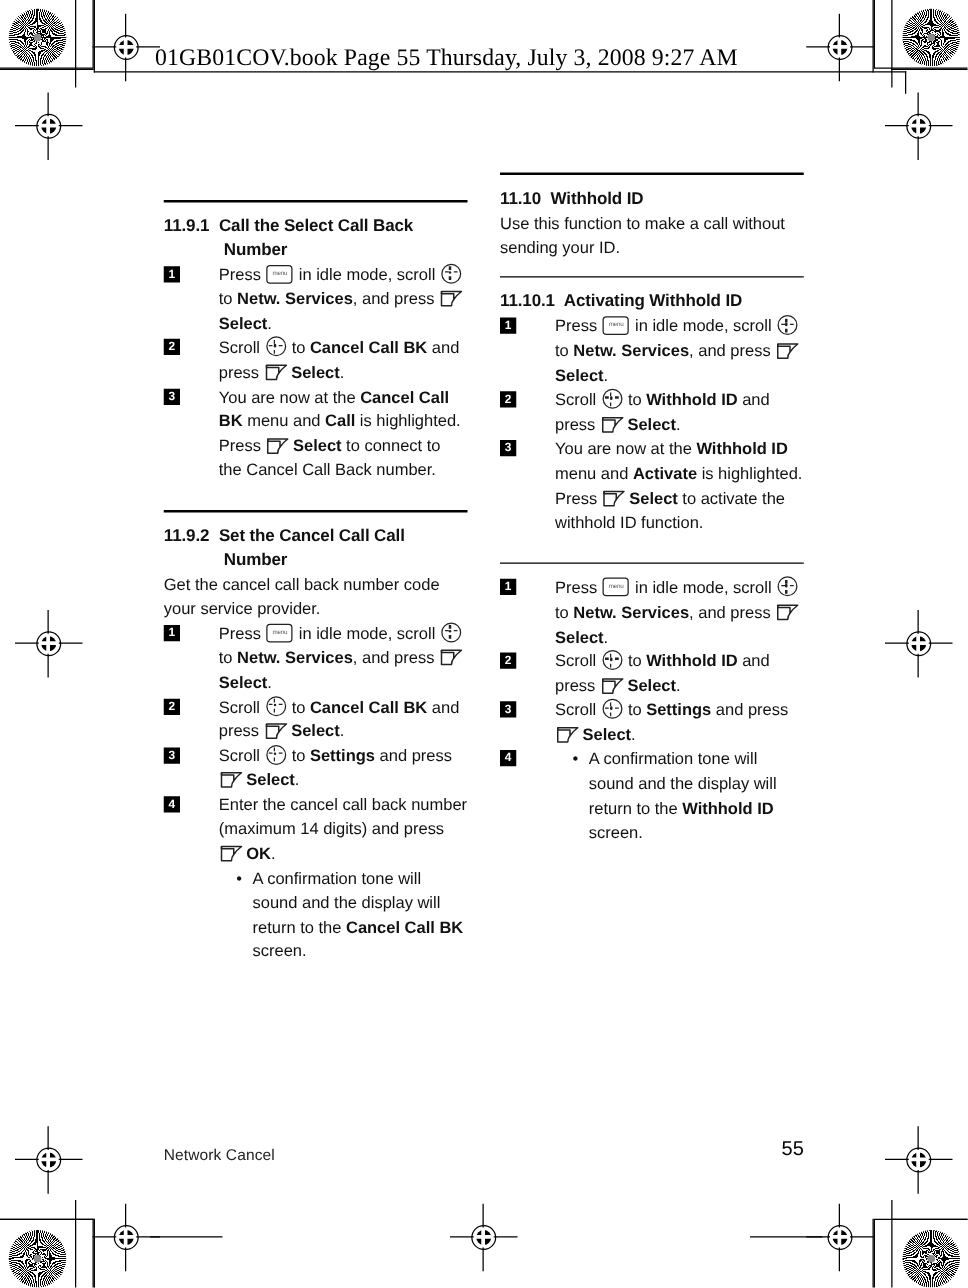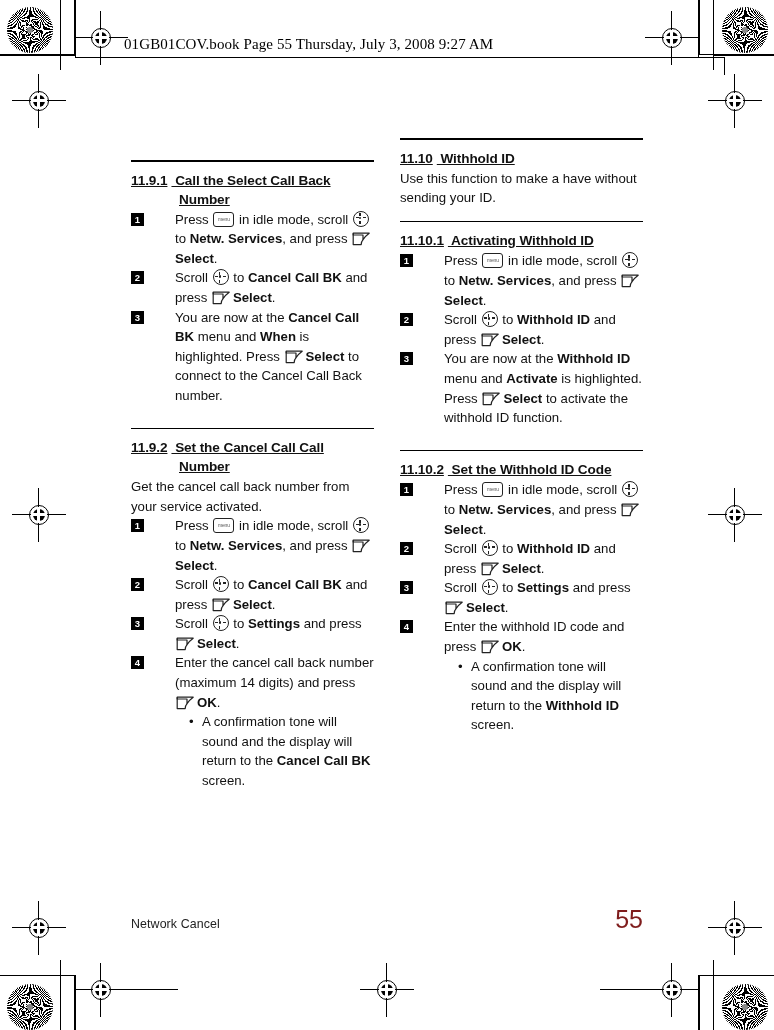--- a/index.html
+++ b/index.html
@@ -40,21 +40,21 @@
     margin:-3px 0 0 -3px;border-radius:50%;background:#8a8a8a;
   }
   .cropline{position:absolute;background:#000;}
 
   
   .page{position:absolute;left:0;top:0;width:774px;height:1030px;}
 
   .filehdr{
     position:absolute;left:124px;top:36px;
     font-family:"Liberation Serif", serif;
-    font-size:15px;letter-spacing:.1px;color:#000;white-space:nowrap;
+    font-size:19px;letter-spacing:.1px;color:#000;white-space:nowrap;
   }
   .hdrrule{position:absolute;left:75px;top:57px;width:650px;height:1px;background:#000;}
   .hdrrule2{position:absolute;left:724px;top:57px;width:1px;height:18px;background:#000;}
 
   .columns{
     position:absolute;left:131px;top:138px;width:512px;
   }
   .col{
     position:absolute;top:0;width:243px;
     font-size:13.2px;line-height:19.6px;
@@ -66,21 +66,20 @@
   .rule{height:1.6px;background:#000;margin:0 0 9px 0;}
   .gap{height:22px;}
   .gap-sm{height:13px;}
 
   p{margin:0;}
   b,strong{font-weight:bold;}
 
   h3.sec{
     font-size:13.6px;font-weight:bold;margin:0 0 1px 0;line-height:19px;
     letter-spacing:-.1px;
-    text-decoration:underline;
   }
   h3.sec .num{margin-right:4px;}
   h3.sec .cont{display:block;padding-left:48px;}
 
   
   .steps{margin:0;padding:0;list-style:none;}
   .steps li{
     position:relative;padding-left:44px;margin:0 0 0 0;
     line-height:19.6px;
   }
@@ -121,21 +120,21 @@
   .ico-soft{
     width:19px;height:14px;position:relative;margin:0 2px 0 1px;
     vertical-align:-3px;
   }
 
   .footer{
     position:absolute;left:131px;top:908px;width:512px;
     display:flex;align-items:flex-end;justify-content:space-between;
   }
   .footer .fname{font-size:12.4px;color:#222;letter-spacing:.1px;}
-  .footer .fpage{font-size:25px;color:#7f1d1d;line-height:23px;}
+  .footer .fpage{font-size:16px;color:#000000;line-height:23px;}
 </style>
 </head>
 <body>
 
 <div class="marks">
 
   <div class="burstbox" style="left:-20px;top:-20px;width:95px;height:75px;"></div>
   <div class="burst" style="left:7px;top:7px;"></div>
 
   <div class="burstbox" style="left:699px;top:-20px;width:95px;height:75px;"></div>
@@ -267,29 +266,29 @@
         <h3 class="sec"><span class="num">11.9.1</span><span> Call the Select Call Back</span><span class="cont">Number</span></h3>
         <ol class="steps">
           <li><span class="badge">1</span><span>Press <span class="ico ico-menu"><span>menu</span></span> in idle mode, scroll <span class="ico ico-scroll"><i class="up"></i><i class="dn"></i><i class="lf"></i><i class="rt"></i><i class="ctr"></i></span> to <b>Netw. Services</b>, and press <span class="ico ico-soft"><svg viewBox="0 0 19 14" width="19" height="14">
                   <path d="M1.2 1.2 L17.2 1.2 C14.5 3.2 12.4 5.4 11.0 7.6 L11.0 3.0 L1.2 3.0 Z" fill="none" stroke="#222" stroke-width="1.2" stroke-linejoin="round"></path>
                   <path d="M1.2 1.2 L1.2 12.6 L9.2 12.6 C9.2 10.4 9.9 8.9 11.0 7.6" fill="none" stroke="#222" stroke-width="1.2" stroke-linejoin="round"></path>
                 </svg></span><b>Select</b>.</span></li>
           <li><span class="badge">2</span><span>Scroll <span class="ico ico-scroll"><i class="up"></i><i class="dn"></i><i class="lf"></i><i class="rt"></i><i class="ctr"></i></span> to <b>Cancel Call BK</b> and press <span class="ico ico-soft"><svg viewBox="0 0 19 14" width="19" height="14">
                   <path d="M1.2 1.2 L17.2 1.2 C14.5 3.2 12.4 5.4 11.0 7.6 L11.0 3.0 L1.2 3.0 Z" fill="none" stroke="#222" stroke-width="1.2" stroke-linejoin="round"></path>
                   <path d="M1.2 1.2 L1.2 12.6 L9.2 12.6 C9.2 10.4 9.9 8.9 11.0 7.6" fill="none" stroke="#222" stroke-width="1.2" stroke-linejoin="round"></path>
                 </svg></span><b>Select</b>.</span></li>
-          <li><span class="badge">3</span><span>You are now at the <b>Cancel Call BK</b> menu and <b>When</b> is highlighted. Press <span class="ico ico-soft"><svg viewBox="0 0 19 14" width="19" height="14">
+          <li><span class="badge">3</span><span>You are now at the <b>Cancel Call BK</b> menu and <b>Call</b> is highlighted. Press <span class="ico ico-soft"><svg viewBox="0 0 19 14" width="19" height="14">
                   <path d="M1.2 1.2 L17.2 1.2 C14.5 3.2 12.4 5.4 11.0 7.6 L11.0 3.0 L1.2 3.0 Z" fill="none" stroke="#222" stroke-width="1.2" stroke-linejoin="round"></path>
                   <path d="M1.2 1.2 L1.2 12.6 L9.2 12.6 C9.2 10.4 9.9 8.9 11.0 7.6" fill="none" stroke="#222" stroke-width="1.2" stroke-linejoin="round"></path>
                 </svg></span><b>Select</b> to connect to the Cancel Call Back number.</span></li>
         </ol>
         <div class="gap"></div>
         <div class="rule"></div>
         <h3 class="sec"><span class="num">11.9.2</span><span> Set the Cancel Call Call</span><span class="cont">Number</span></h3>
-        <p>Get the cancel call back number from your service activated.</p>
+        <p>Get the cancel call back number code your service provider.</p>
         <ol class="steps">
           <li><span class="badge">1</span><span>Press <span class="ico ico-menu"><span>menu</span></span> in idle mode, scroll <span class="ico ico-scroll"><i class="up"></i><i class="dn"></i><i class="lf"></i><i class="rt"></i><i class="ctr"></i></span> to <b>Netw. Services</b>, and press <span class="ico ico-soft"><svg viewBox="0 0 19 14" width="19" height="14">
                   <path d="M1.2 1.2 L17.2 1.2 C14.5 3.2 12.4 5.4 11.0 7.6 L11.0 3.0 L1.2 3.0 Z" fill="none" stroke="#222" stroke-width="1.2" stroke-linejoin="round"></path>
                   <path d="M1.2 1.2 L1.2 12.6 L9.2 12.6 C9.2 10.4 9.9 8.9 11.0 7.6" fill="none" stroke="#222" stroke-width="1.2" stroke-linejoin="round"></path>
                 </svg></span><b>Select</b>.</span></li>
           <li><span class="badge">2</span><span>Scroll <span class="ico ico-scroll"><i class="up"></i><i class="dn"></i><i class="lf"></i><i class="rt"></i><i class="ctr"></i></span> to <b>Cancel Call BK</b> and press <span class="ico ico-soft"><svg viewBox="0 0 19 14" width="19" height="14">
                   <path d="M1.2 1.2 L17.2 1.2 C14.5 3.2 12.4 5.4 11.0 7.6 L11.0 3.0 L1.2 3.0 Z" fill="none" stroke="#222" stroke-width="1.2" stroke-linejoin="round"></path>
                   <path d="M1.2 1.2 L1.2 12.6 L9.2 12.6 C9.2 10.4 9.9 8.9 11.0 7.6" fill="none" stroke="#222" stroke-width="1.2" stroke-linejoin="round"></path>
                 </svg></span><b>Select</b>.</span></li>
           <li><span class="badge">3</span><span>Scroll <span class="ico ico-scroll"><i class="up"></i><i class="dn"></i><i class="lf"></i><i class="rt"></i><i class="ctr"></i></span> to <b>Settings</b> and press <span class="ico ico-soft"><svg viewBox="0 0 19 14" width="19" height="14">
@@ -300,58 +299,54 @@
                   <path d="M1.2 1.2 L17.2 1.2 C14.5 3.2 12.4 5.4 11.0 7.6 L11.0 3.0 L1.2 3.0 Z" fill="none" stroke="#222" stroke-width="1.2" stroke-linejoin="round"></path>
                   <path d="M1.2 1.2 L1.2 12.6 L9.2 12.6 C9.2 10.4 9.9 8.9 11.0 7.6" fill="none" stroke="#222" stroke-width="1.2" stroke-linejoin="round"></path>
                 </svg></span><b>OK</b>.</span><ul class="bullets sub-bullets">
               <li><span class="bdot">•</span><span>A confirmation tone will sound and the display will return to the <b>Cancel Call BK</b> screen.</span></li>
             </ul></li>
         </ol>
       </div>
     <div class="col col-right" id="right-col">
         <div class="rule"></div>
         <h3 class="sec"><span class="num">11.10</span><span> Withhold ID</span></h3>
-        <p>Use this function to make a have without sending your ID.</p>
+        <p>Use this function to make a call without sending your ID.</p>
         <div class="gap-sm"></div>
         <div class="rule"></div>
         <h3 class="sec"><span class="num">11.10.1</span><span> Activating Withhold ID</span></h3>
         <ol class="steps">
           <li><span class="badge">1</span><span>Press <span class="ico ico-menu"><span>menu</span></span> in idle mode, scroll <span class="ico ico-scroll"><i class="up"></i><i class="dn"></i><i class="lf"></i><i class="rt"></i><i class="ctr"></i></span> to <b>Netw. Services</b>, and press <span class="ico ico-soft"><svg viewBox="0 0 19 14" width="19" height="14">
                   <path d="M1.2 1.2 L17.2 1.2 C14.5 3.2 12.4 5.4 11.0 7.6 L11.0 3.0 L1.2 3.0 Z" fill="none" stroke="#222" stroke-width="1.2" stroke-linejoin="round"></path>
                   <path d="M1.2 1.2 L1.2 12.6 L9.2 12.6 C9.2 10.4 9.9 8.9 11.0 7.6" fill="none" stroke="#222" stroke-width="1.2" stroke-linejoin="round"></path>
                 </svg></span><b>Select</b>.</span></li>
           <li><span class="badge">2</span><span>Scroll <span class="ico ico-scroll"><i class="up"></i><i class="dn"></i><i class="lf"></i><i class="rt"></i><i class="ctr"></i></span> to <b>Withhold ID</b> and press <span class="ico ico-soft"><svg viewBox="0 0 19 14" width="19" height="14">
                   <path d="M1.2 1.2 L17.2 1.2 C14.5 3.2 12.4 5.4 11.0 7.6 L11.0 3.0 L1.2 3.0 Z" fill="none" stroke="#222" stroke-width="1.2" stroke-linejoin="round"></path>
                   <path d="M1.2 1.2 L1.2 12.6 L9.2 12.6 C9.2 10.4 9.9 8.9 11.0 7.6" fill="none" stroke="#222" stroke-width="1.2" stroke-linejoin="round"></path>
                 </svg></span><b>Select</b>.</span></li>
           <li><span class="badge">3</span><span>You are now at the <b>Withhold ID</b> menu and <b>Activate</b> is highlighted. Press <span class="ico ico-soft"><svg viewBox="0 0 19 14" width="19" height="14">
                   <path d="M1.2 1.2 L17.2 1.2 C14.5 3.2 12.4 5.4 11.0 7.6 L11.0 3.0 L1.2 3.0 Z" fill="none" stroke="#222" stroke-width="1.2" stroke-linejoin="round"></path>
                   <path d="M1.2 1.2 L1.2 12.6 L9.2 12.6 C9.2 10.4 9.9 8.9 11.0 7.6" fill="none" stroke="#222" stroke-width="1.2" stroke-linejoin="round"></path>
                 </svg></span><b>Select</b> to activate the withhold ID function.</span></li>
         </ol>
         <div class="gap"></div>
         <div class="rule"></div>
-        <h3 class="sec"><span class="num">11.10.2</span><span> Set the Withhold ID Code</span></h3>
         <ol class="steps">
           <li><span class="badge">1</span><span>Press <span class="ico ico-menu"><span>menu</span></span> in idle mode, scroll <span class="ico ico-scroll"><i class="up"></i><i class="dn"></i><i class="lf"></i><i class="rt"></i><i class="ctr"></i></span> to <b>Netw. Services</b>, and press <span class="ico ico-soft"><svg viewBox="0 0 19 14" width="19" height="14">
                   <path d="M1.2 1.2 L17.2 1.2 C14.5 3.2 12.4 5.4 11.0 7.6 L11.0 3.0 L1.2 3.0 Z" fill="none" stroke="#222" stroke-width="1.2" stroke-linejoin="round"></path>
                   <path d="M1.2 1.2 L1.2 12.6 L9.2 12.6 C9.2 10.4 9.9 8.9 11.0 7.6" fill="none" stroke="#222" stroke-width="1.2" stroke-linejoin="round"></path>
                 </svg></span><b>Select</b>.</span></li>
           <li><span class="badge">2</span><span>Scroll <span class="ico ico-scroll"><i class="up"></i><i class="dn"></i><i class="lf"></i><i class="rt"></i><i class="ctr"></i></span> to <b>Withhold ID</b> and press <span class="ico ico-soft"><svg viewBox="0 0 19 14" width="19" height="14">
                   <path d="M1.2 1.2 L17.2 1.2 C14.5 3.2 12.4 5.4 11.0 7.6 L11.0 3.0 L1.2 3.0 Z" fill="none" stroke="#222" stroke-width="1.2" stroke-linejoin="round"></path>
                   <path d="M1.2 1.2 L1.2 12.6 L9.2 12.6 C9.2 10.4 9.9 8.9 11.0 7.6" fill="none" stroke="#222" stroke-width="1.2" stroke-linejoin="round"></path>
                 </svg></span><b>Select</b>.</span></li>
           <li><span class="badge">3</span><span>Scroll <span class="ico ico-scroll"><i class="up"></i><i class="dn"></i><i class="lf"></i><i class="rt"></i><i class="ctr"></i></span> to <b>Settings</b> and press <span class="ico ico-soft"><svg viewBox="0 0 19 14" width="19" height="14">
                   <path d="M1.2 1.2 L17.2 1.2 C14.5 3.2 12.4 5.4 11.0 7.6 L11.0 3.0 L1.2 3.0 Z" fill="none" stroke="#222" stroke-width="1.2" stroke-linejoin="round"></path>
                   <path d="M1.2 1.2 L1.2 12.6 L9.2 12.6 C9.2 10.4 9.9 8.9 11.0 7.6" fill="none" stroke="#222" stroke-width="1.2" stroke-linejoin="round"></path>
                 </svg></span><b>Select</b>.</span></li>
-          <li><span class="badge">4</span><span>Enter the withhold ID code and press <span class="ico ico-soft"><svg viewBox="0 0 19 14" width="19" height="14">
-                  <path d="M1.2 1.2 L17.2 1.2 C14.5 3.2 12.4 5.4 11.0 7.6 L11.0 3.0 L1.2 3.0 Z" fill="none" stroke="#222" stroke-width="1.2" stroke-linejoin="round"></path>
-                  <path d="M1.2 1.2 L1.2 12.6 L9.2 12.6 C9.2 10.4 9.9 8.9 11.0 7.6" fill="none" stroke="#222" stroke-width="1.2" stroke-linejoin="round"></path>
-                </svg></span><b>OK</b>.</span><ul class="bullets sub-bullets">
+          <li><span class="badge">4</span><ul class="bullets sub-bullets">
               <li><span class="bdot">•</span><span>A confirmation tone will sound and the display will return to the <b>Withhold ID</b> screen.</span></li>
             </ul></li>
         </ol>
       </div>
   </div>
 
   <div class="footer">
     <div class="fname">Network Cancel</div>
     <div class="fpage">55</div>
   </div>

